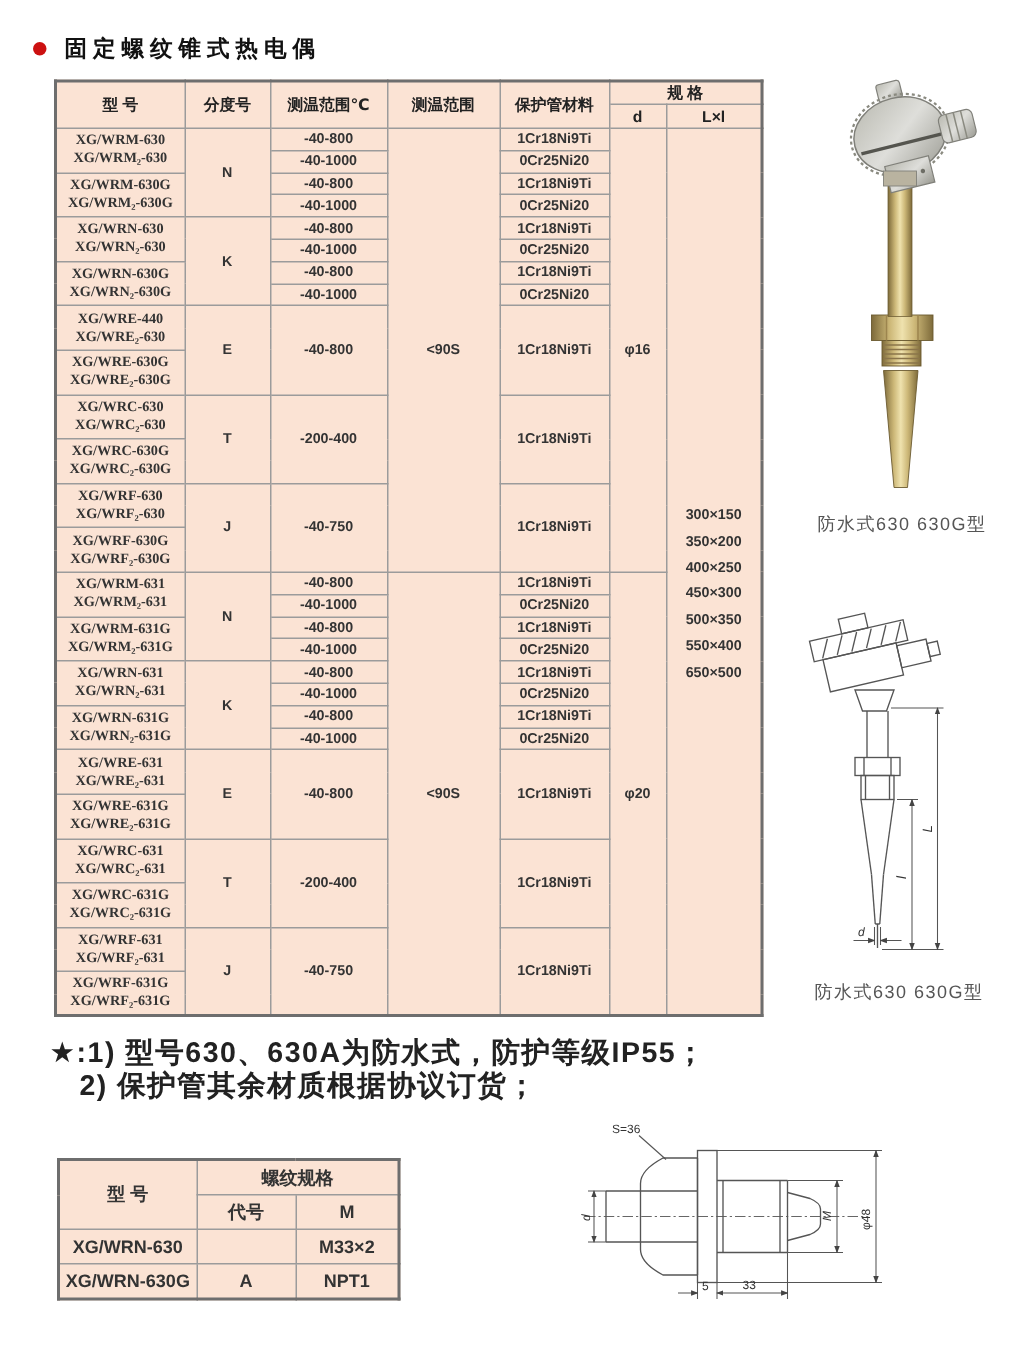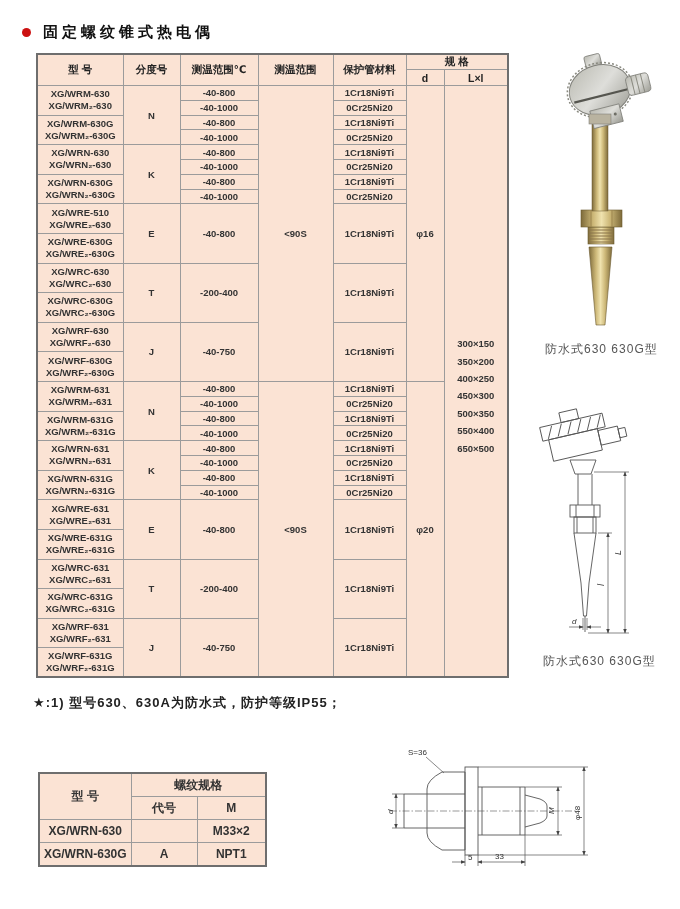--- a/index.html
+++ b/index.html
@@ -13,29 +13,29 @@
 
   
   #spec-table{position:absolute;left:36px;top:53px;border-collapse:collapse;table-layout:fixed;
               background:#fbe3d4;border:2px solid #6e6e6e;}
   #spec-table td{border:1px solid #9b9b9b;font-size:9.5px;font-weight:bold;color:#333;
                  text-align:center;vertical-align:middle;padding:0;overflow:hidden;}
   #spec-table thead td{font-size:10.5px;color:#222;}
   #spec-table thead tr:nth-child(1){height:15px;}
   #spec-table thead tr:nth-child(2){height:16px;}
   #spec-table tbody tr{height:14.8px;}
-  #spec-table td.model div{line-height:12px;}
+  #spec-table td.model div{line-height:12px;font-family:Liberation Serif, serif;}
   #spec-table td.lxl{vertical-align:middle;}
   #spec-table td.lxl .lxl-wrap{margin-top:30px;}
   #spec-table td.lxl div{line-height:17.4px;}
   .cw0{width:86px;} .cw1{width:57px;} .cw2{width:78px;} .cw3{width:75px;}
   .cw4{width:73px;} .cw5{width:38px;} .cw6{width:64px;}
 
   
-  #notes{position:absolute;left:33px;top:692px;font-size:13px;font-weight:bold;color:#222;
+  #notes{position:absolute;left:33px;top:692px;font-size:19px;font-weight:bold;color:#222;
          line-height:22px;letter-spacing:1px;}
   #notes .note-indent{padding-left:20px;}
 
   
   .img-caption{position:absolute;font-size:12px;font-weight:normal;color:#555;letter-spacing:1px;}
   #caption-1{left:545px;top:341px;}
   #caption-2{left:543px;top:653px;}
 
   
   #thread-table{position:absolute;left:38px;top:772px;border-collapse:collapse;table-layout:fixed;
@@ -152,21 +152,21 @@
           <td class="range">-40-800</td>
           <td class="mat">1Cr18Ni9Ti</td>
         </tr>
         <tr>
           <td class="range">-40-1000</td>
           <td class="mat">0Cr25Ni20</td>
         </tr>
         <tr>
           <td rowspan="2" class="model">
             <div>
-              <div>XG/WRE-510</div>
+              <div>XG/WRE-440</div>
               <div>XG/WRE₂-630</div>
             </div>
           </td>
           <td rowspan="4" class="grad">E</td>
           <td rowspan="4" class="range">-40-800</td>
           <td rowspan="4" class="mat">1Cr18Ni9Ti</td>
         </tr>
         <tr></tr>
         <tr>
           <td rowspan="2" class="model">
@@ -453,20 +453,21 @@
       <line x1="89" y1="225" x2="75" y2="225" marker-end="url(#ar2)"></line>
     </g>
     <text x="109" y="153" font-size="9" font-style="italic" transform="rotate(-90 109 153)">L</text>
     <text x="92" y="184" font-size="9" font-style="italic" transform="rotate(-90 92 184)">l</text>
     <text x="60" y="222" font-size="8" font-style="italic">d</text>
   </svg>
   <div id="caption-2" class="img-caption">防水式630 630G型</div>
 
   <div id="notes">
     <div>★:1) 型号630、630A为防水式，防护等级IP55；</div>
+    <div class="note-indent">2) 保护管其余材质根据协议订货；</div>
   </div>
 
   <table id="thread-table">
     <colgroup>
         <col class="tw0">
         <col class="tw1">
         <col class="tw2">
       </colgroup>
     <thead>
       <tr>

